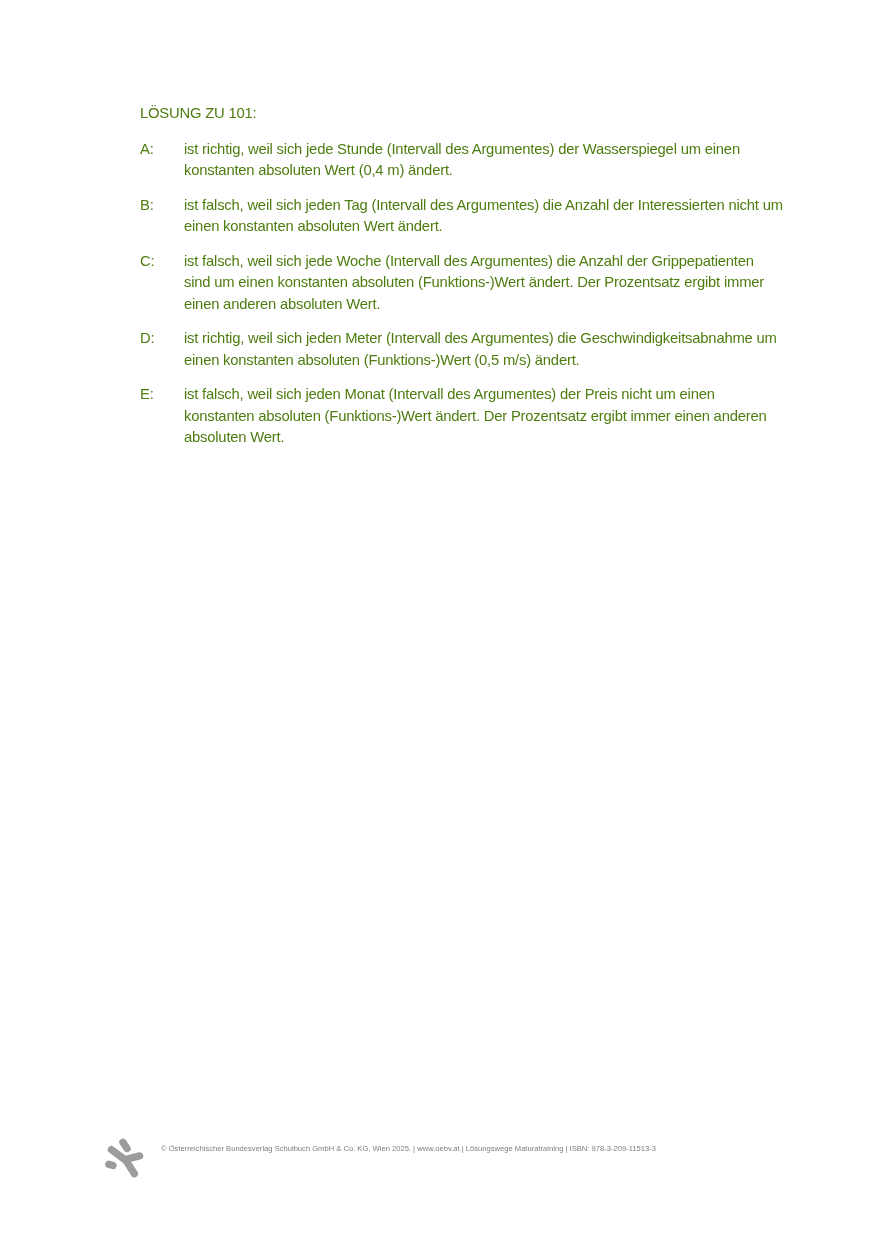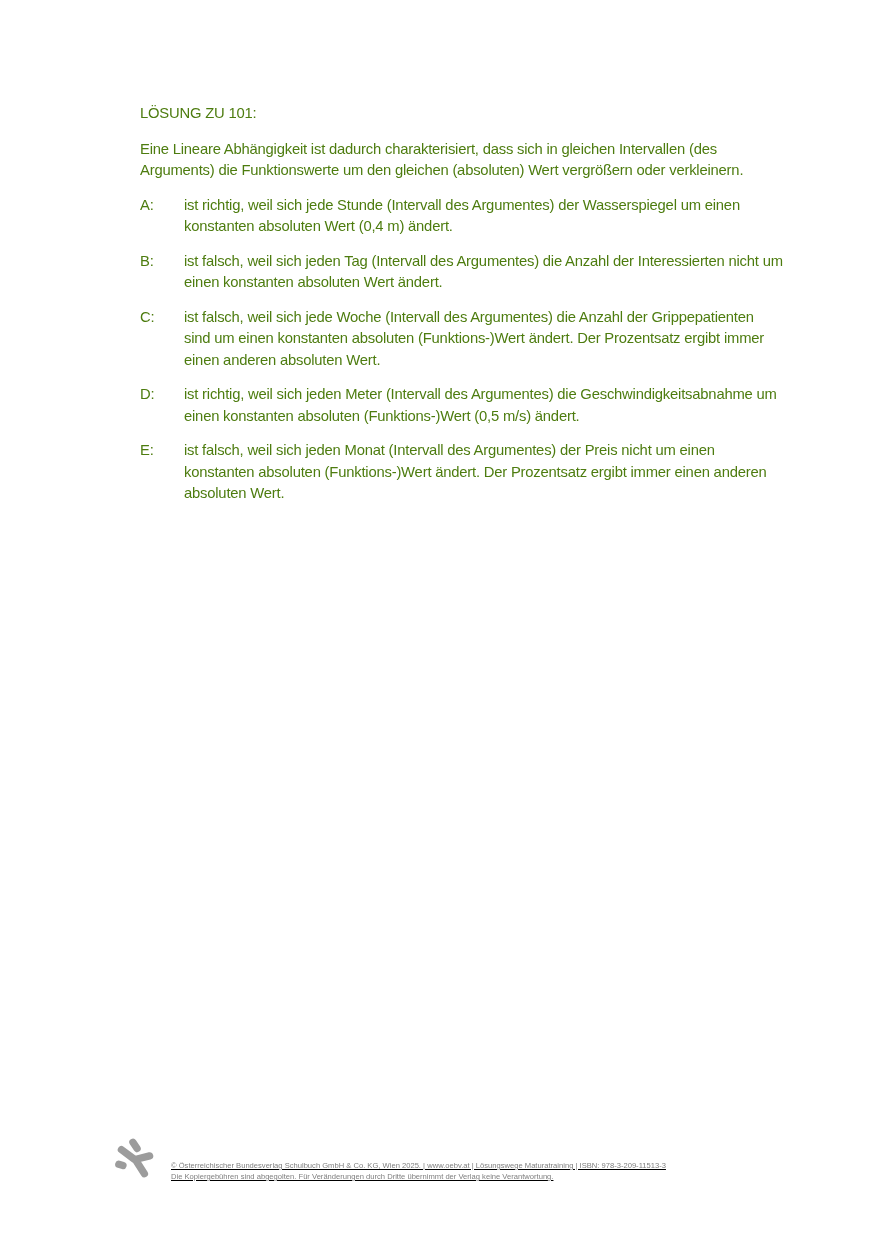--- a/index.html
+++ b/index.html
@@ -45,25 +45,24 @@
     flex: 0 0 44px;
     width: 44px;
   }
   .item-text {
     margin: 0;
     white-space: pre-line;
     flex: 1 1 auto;
   }
   .footer {
     position: absolute;
-    left: 112px;
+    left: 102px;
     top: 1136px;
     display: flex;
-    align-items: flex-end;
-    text-decoration: underline;
+    align-items: flex-start;
   }
   .footer-logo {
     width: 46px;
     height: 46px;
     flex: 0 0 46px;
   }
   .footer-text {
     margin-left: 13px;
     margin-top: 7px;
     color: #7e7e7e;
@@ -75,22 +74,20 @@
   }
 </style>
 </head>
 <body>
 
 <div class="page">
 
   <div class="content">
     <h1 class="title">LÖSUNG ZU 101:</h1>
 
-    <p class="intro">Eine Lineare Abhängigkeit ist dadurch charakterisiert, dass sich in gleichen Intervallen (des
-Arguments) die Funktionswerte um den gleichen (absoluten) Wert vergrößern oder verkleinern.</p>
 
     <div class="item">
       <span class="item-label">A:</span>
       <p class="item-text">ist richtig, weil sich jede Stunde (Intervall des Argumentes) der Wasserspiegel um einen
 konstanten absoluten Wert (0,4 m) ändert.</p>
     </div>
 
     <div class="item">
       <span class="item-label">B:</span>
       <p class="item-text">ist falsch, weil sich jeden Tag (Intervall des Argumentes) die Anzahl der Interessierten nicht um
@@ -125,17 +122,16 @@
           <path d="M20 6 L24 12"></path>
           <path d="M9 13 L21 22"></path>
           <path d="M24 22 L36 19"></path>
           <path d="M23.5 24.5 L31 36"></path>
           <path d="M6.5 27 L10.5 28.2"></path>
         </g>
       </svg>
     </div>
     <div class="footer-text">
       <p>© Österreichischer Bundesverlag Schulbuch GmbH &amp; Co. KG, Wien 2025. | www.oebv.at | Lösungswege Maturatraining | ISBN: 978-3-209-11513-3</p>
-      <p>Die Kopiergebühren sind abgegolten. Für Veränderungen durch Dritte übernimmt der Verlag keine Verantwortung.</p>
     </div>
   </div>
 
 </div>
 
 </body></html>

